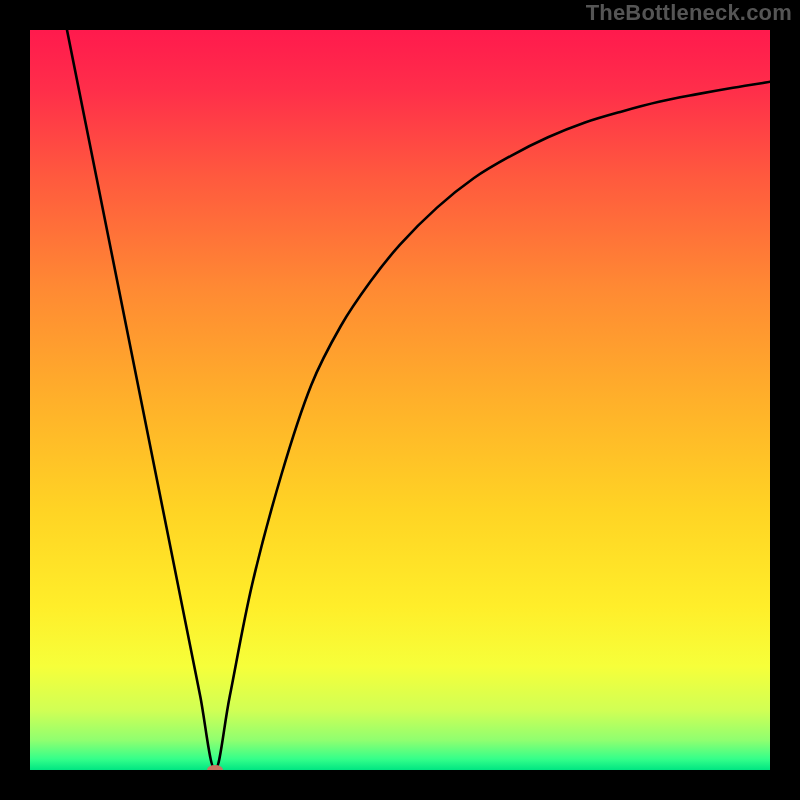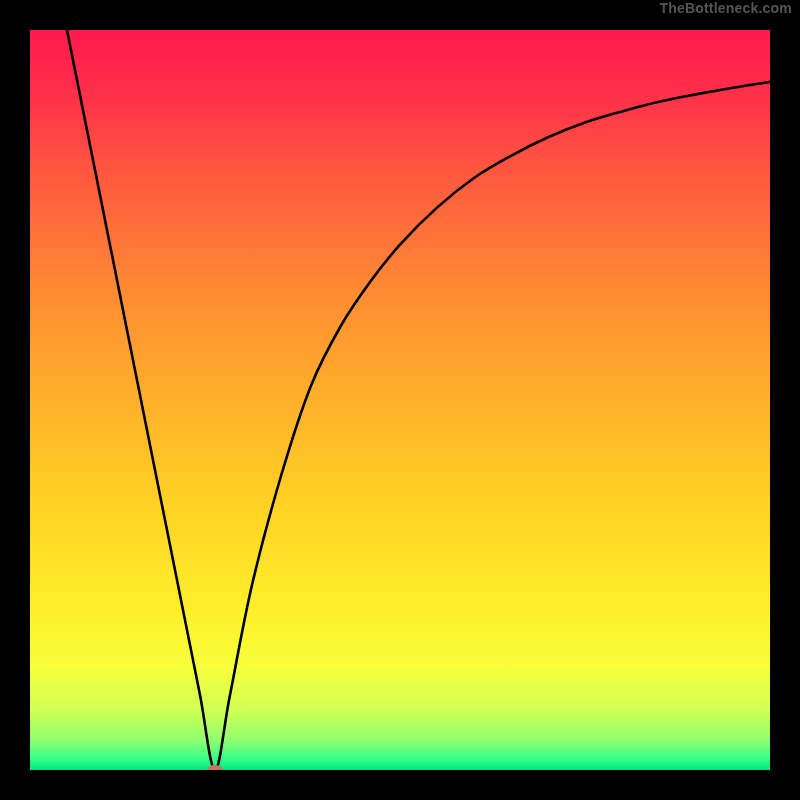--- a/index.html
+++ b/index.html
@@ -17,21 +17,21 @@
     width: 800px;
     height: 800px;
     background: #000;
   }
   .watermark {
     position: absolute;
     top: 0;
     right: 8px;
     color: #555;
     font-family: Arial, Helvetica, sans-serif;
-    font-size: 14px;
+    font-size: 22px;
     font-weight: 600;
     letter-spacing: 0.2px;
   }
   .plot-area {
     position: absolute;
     left: 30px;
     top: 30px;
     width: 740px;
     height: 740px;
     overflow: hidden;

